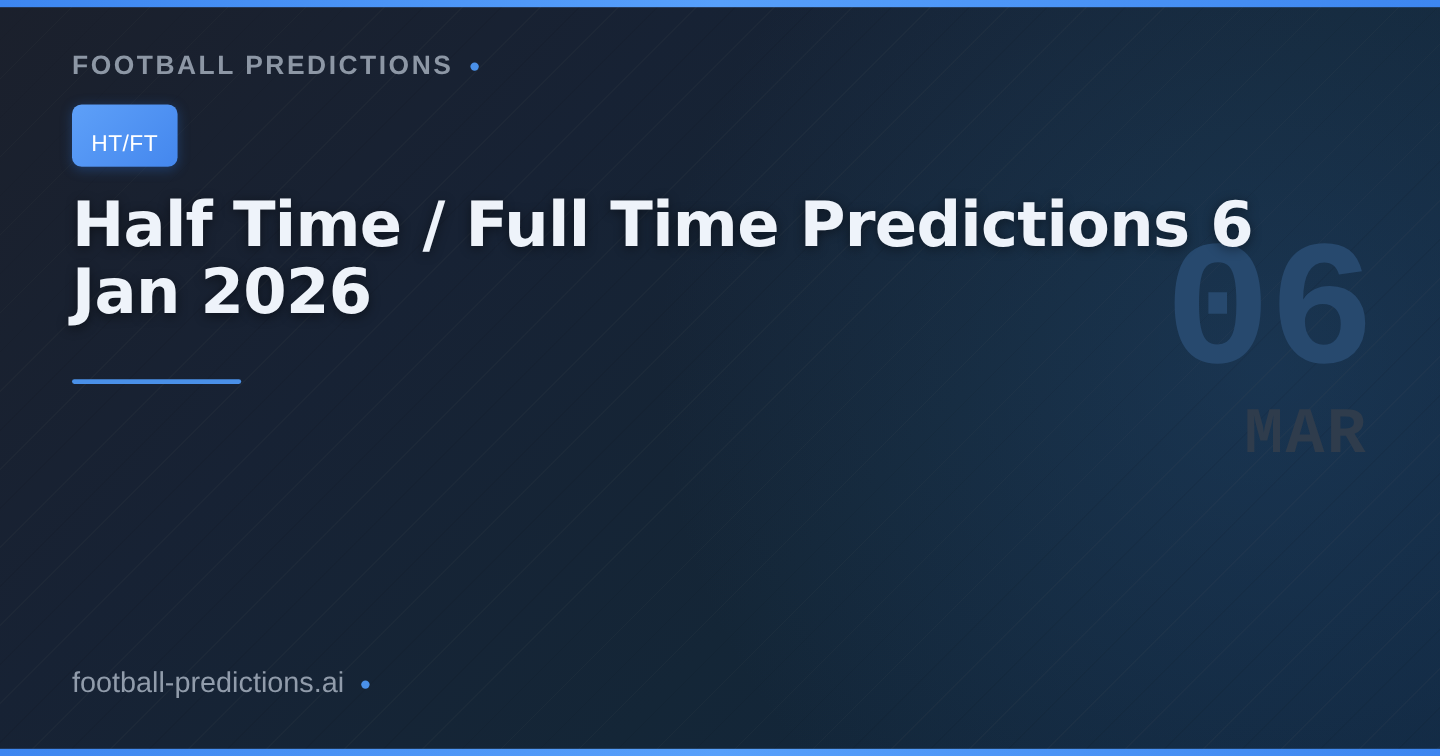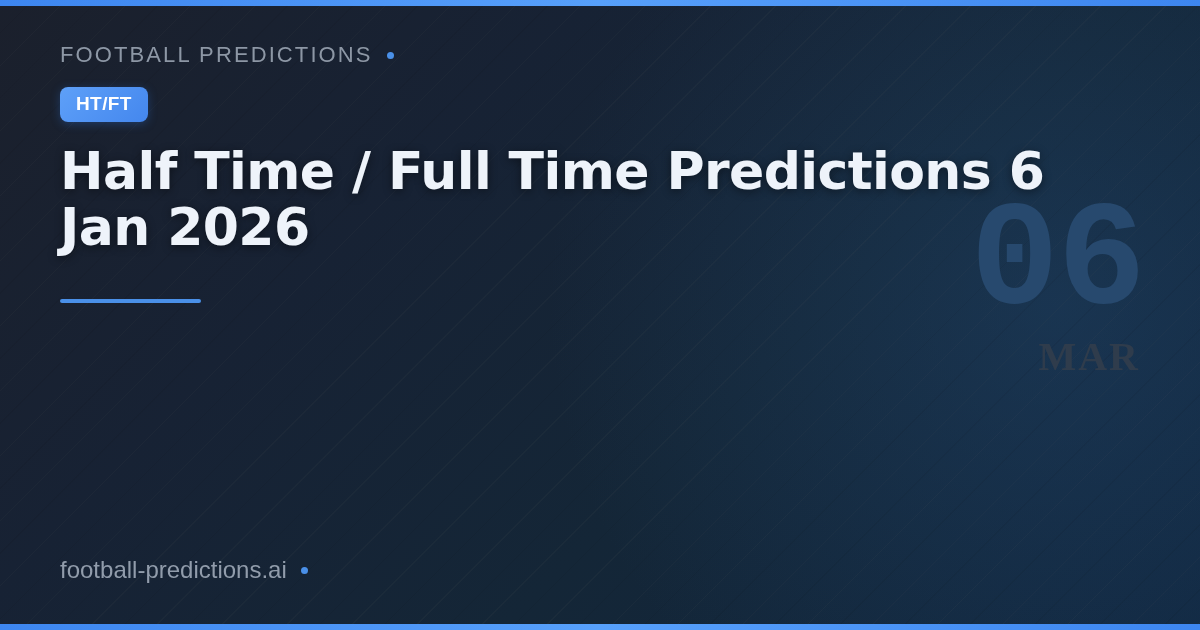--- a/index.html
+++ b/index.html
@@ -84,22 +84,22 @@
     font-size:148px;
     font-weight:700;
     line-height:0.78;
     letter-spacing:-2px;
     color:#27496e;
   }
   .date-month {
     display:block;
     margin-top:16px;
     margin-right:4px;
-    font-family:Liberation Serif, serif;
-    font-size:40px;
+    font-family:Liberation Mono, monospace;
+    font-size:54px;
     font-weight:700;
     line-height:1;
     letter-spacing:2px;
     color:#2f3c4c;
   }
 
   
   .content {
     position:absolute;
     left:60px;
@@ -109,42 +109,42 @@
   }
 
   .kicker {
     display:flex;
     align-items:center;
     gap:14px;
     margin-bottom:19px;
   }
   .kicker-text {
     font-size:22px;
-    font-weight:400;
+    font-weight:700;
     letter-spacing:2.1px;
     color:#8d97a5;
     text-transform:uppercase;
     white-space:nowrap;
   }
   .kicker-dot {
     width:7px;
     height:7px;
     border-radius:50%;
     background:#4a90e8;
     flex:0 0 auto;
   }
 
   .badge {
     display:inline-block;
-    padding:7px 16px 8px;
+    padding:24px 16px 8px;
     border-radius:8px;
     background:linear-gradient(135deg,#5ea0f8 0%,#4487ee 100%);
     color:#ffffff;
     font-size:19px;
-    font-weight:700;
+    font-weight:400;
     letter-spacing:0.4px;
     line-height:1.05;
     box-shadow:0 2px 10px rgba(43,110,208,0.34);
   }
 
   .headline {
     margin-top:22px;
     max-width:1000px;
     font-family:"DejaVu Sans", sans-serif;
     font-size:52px;

